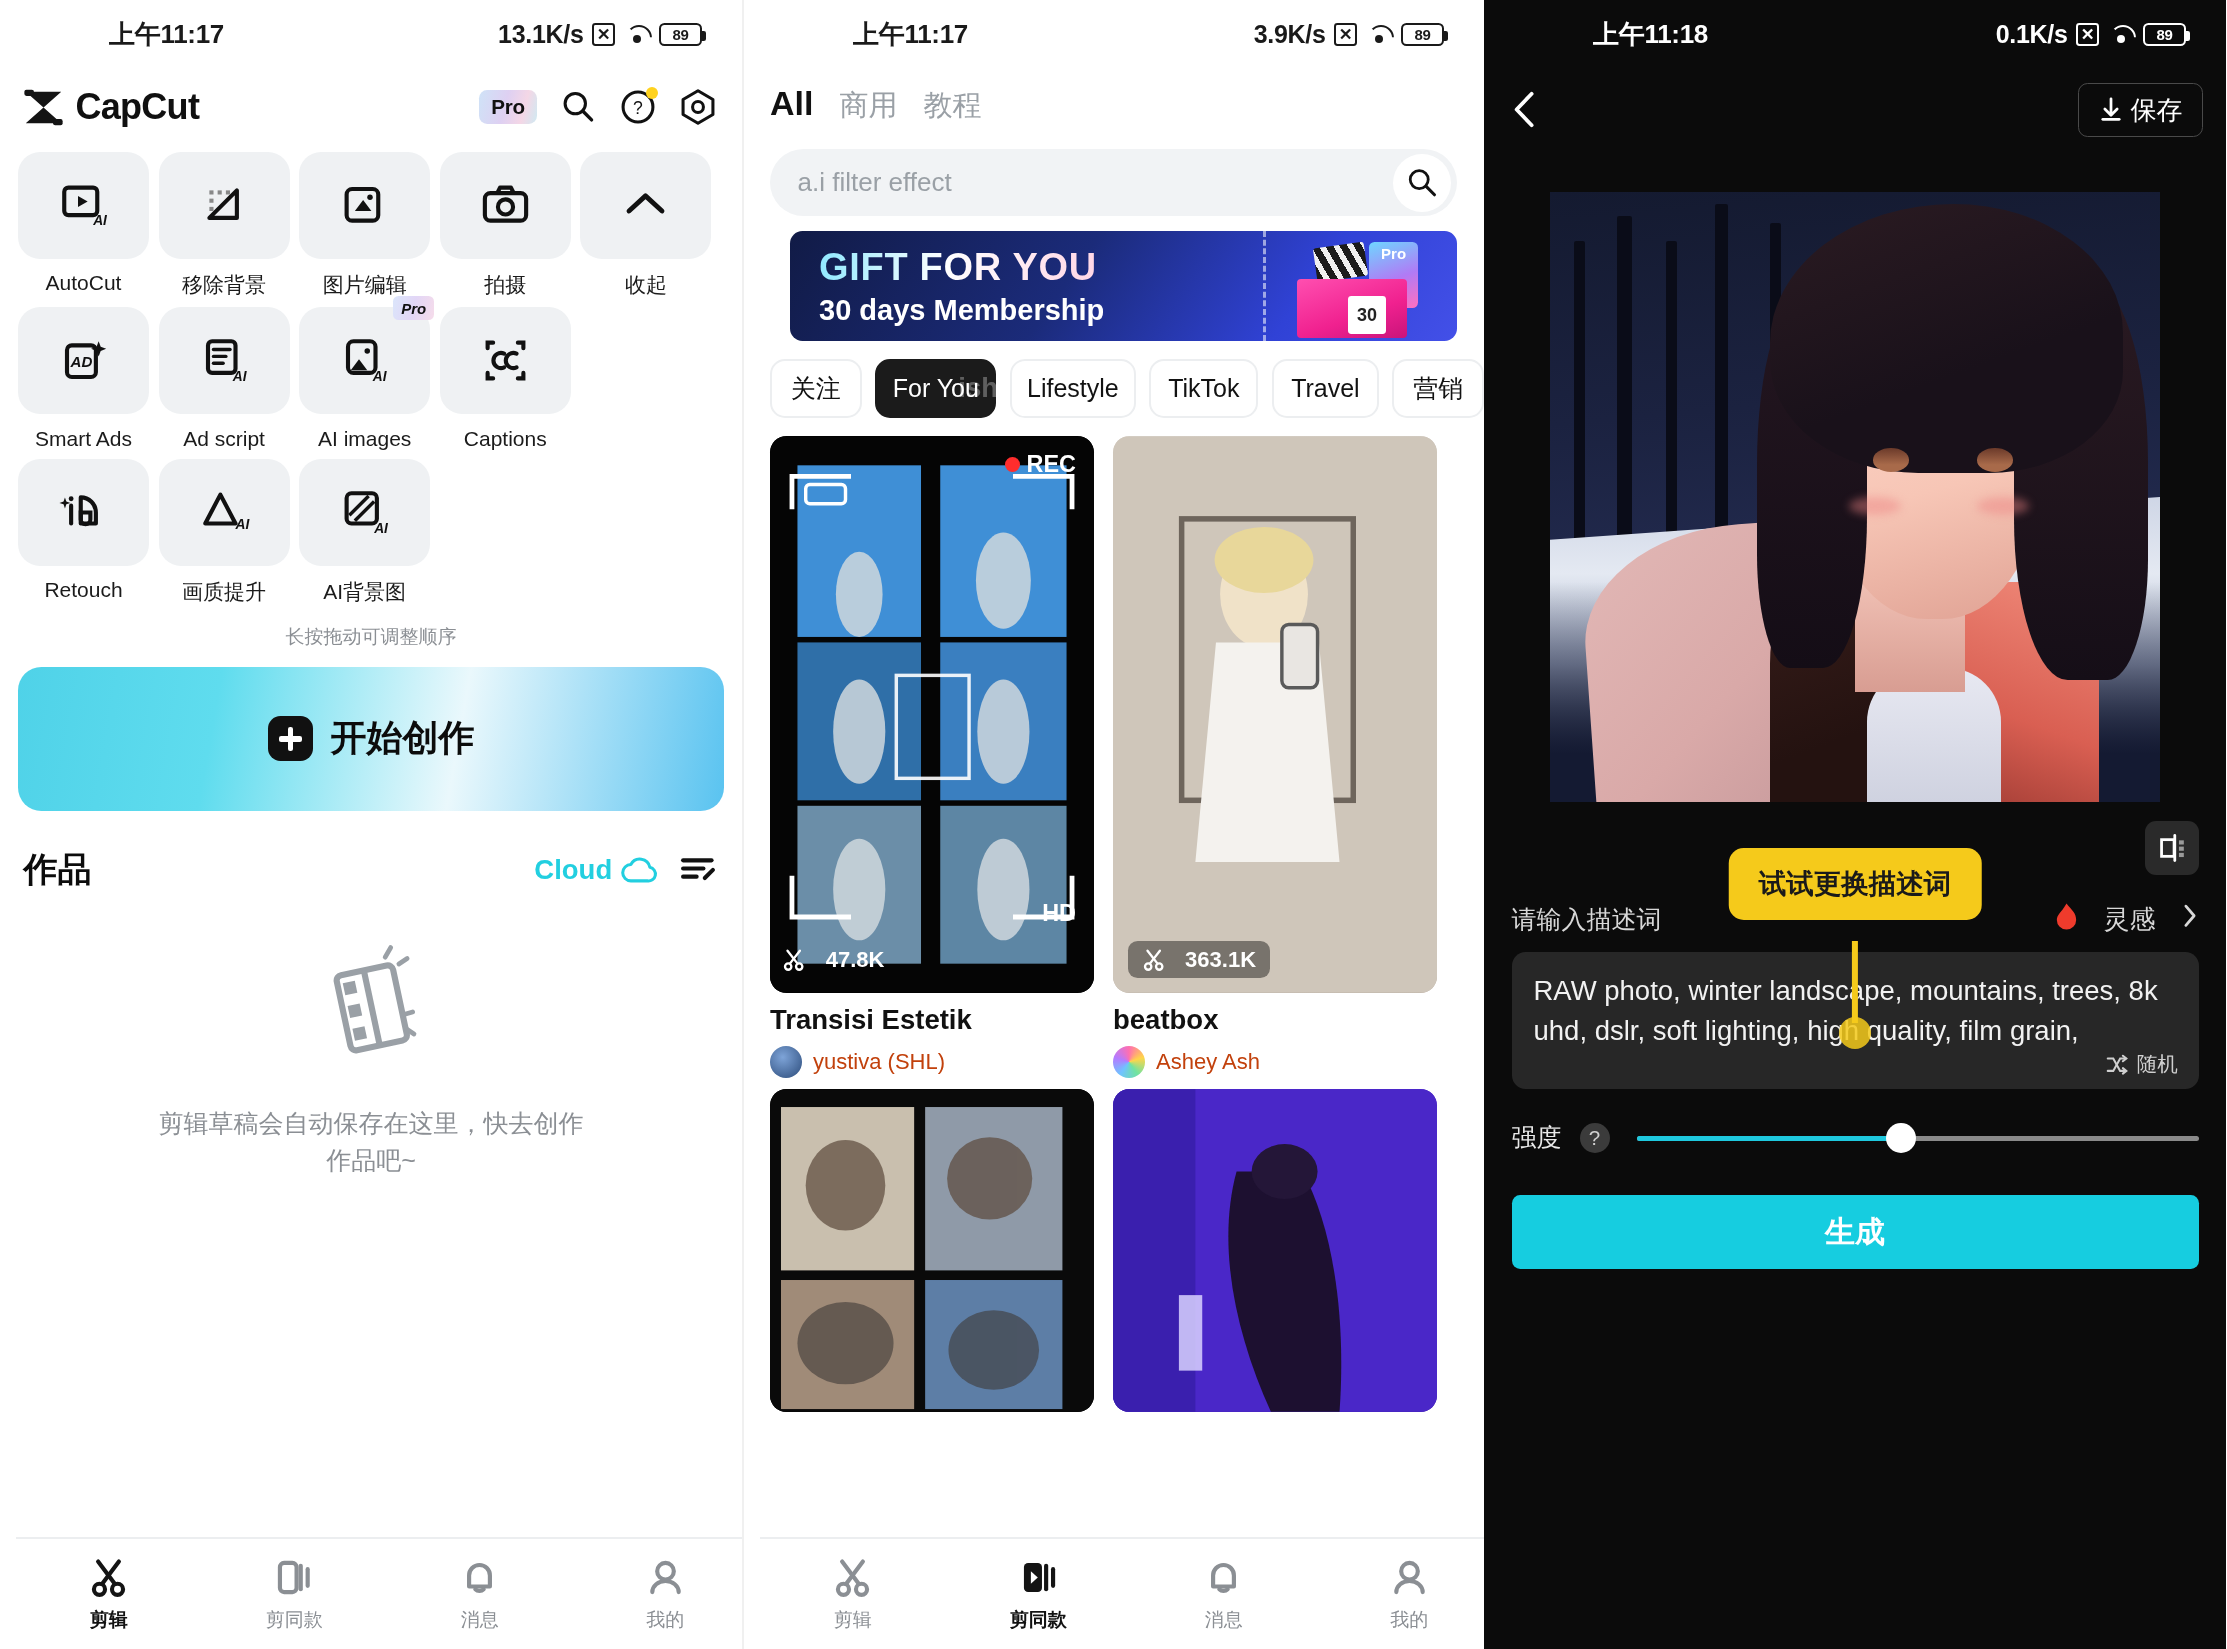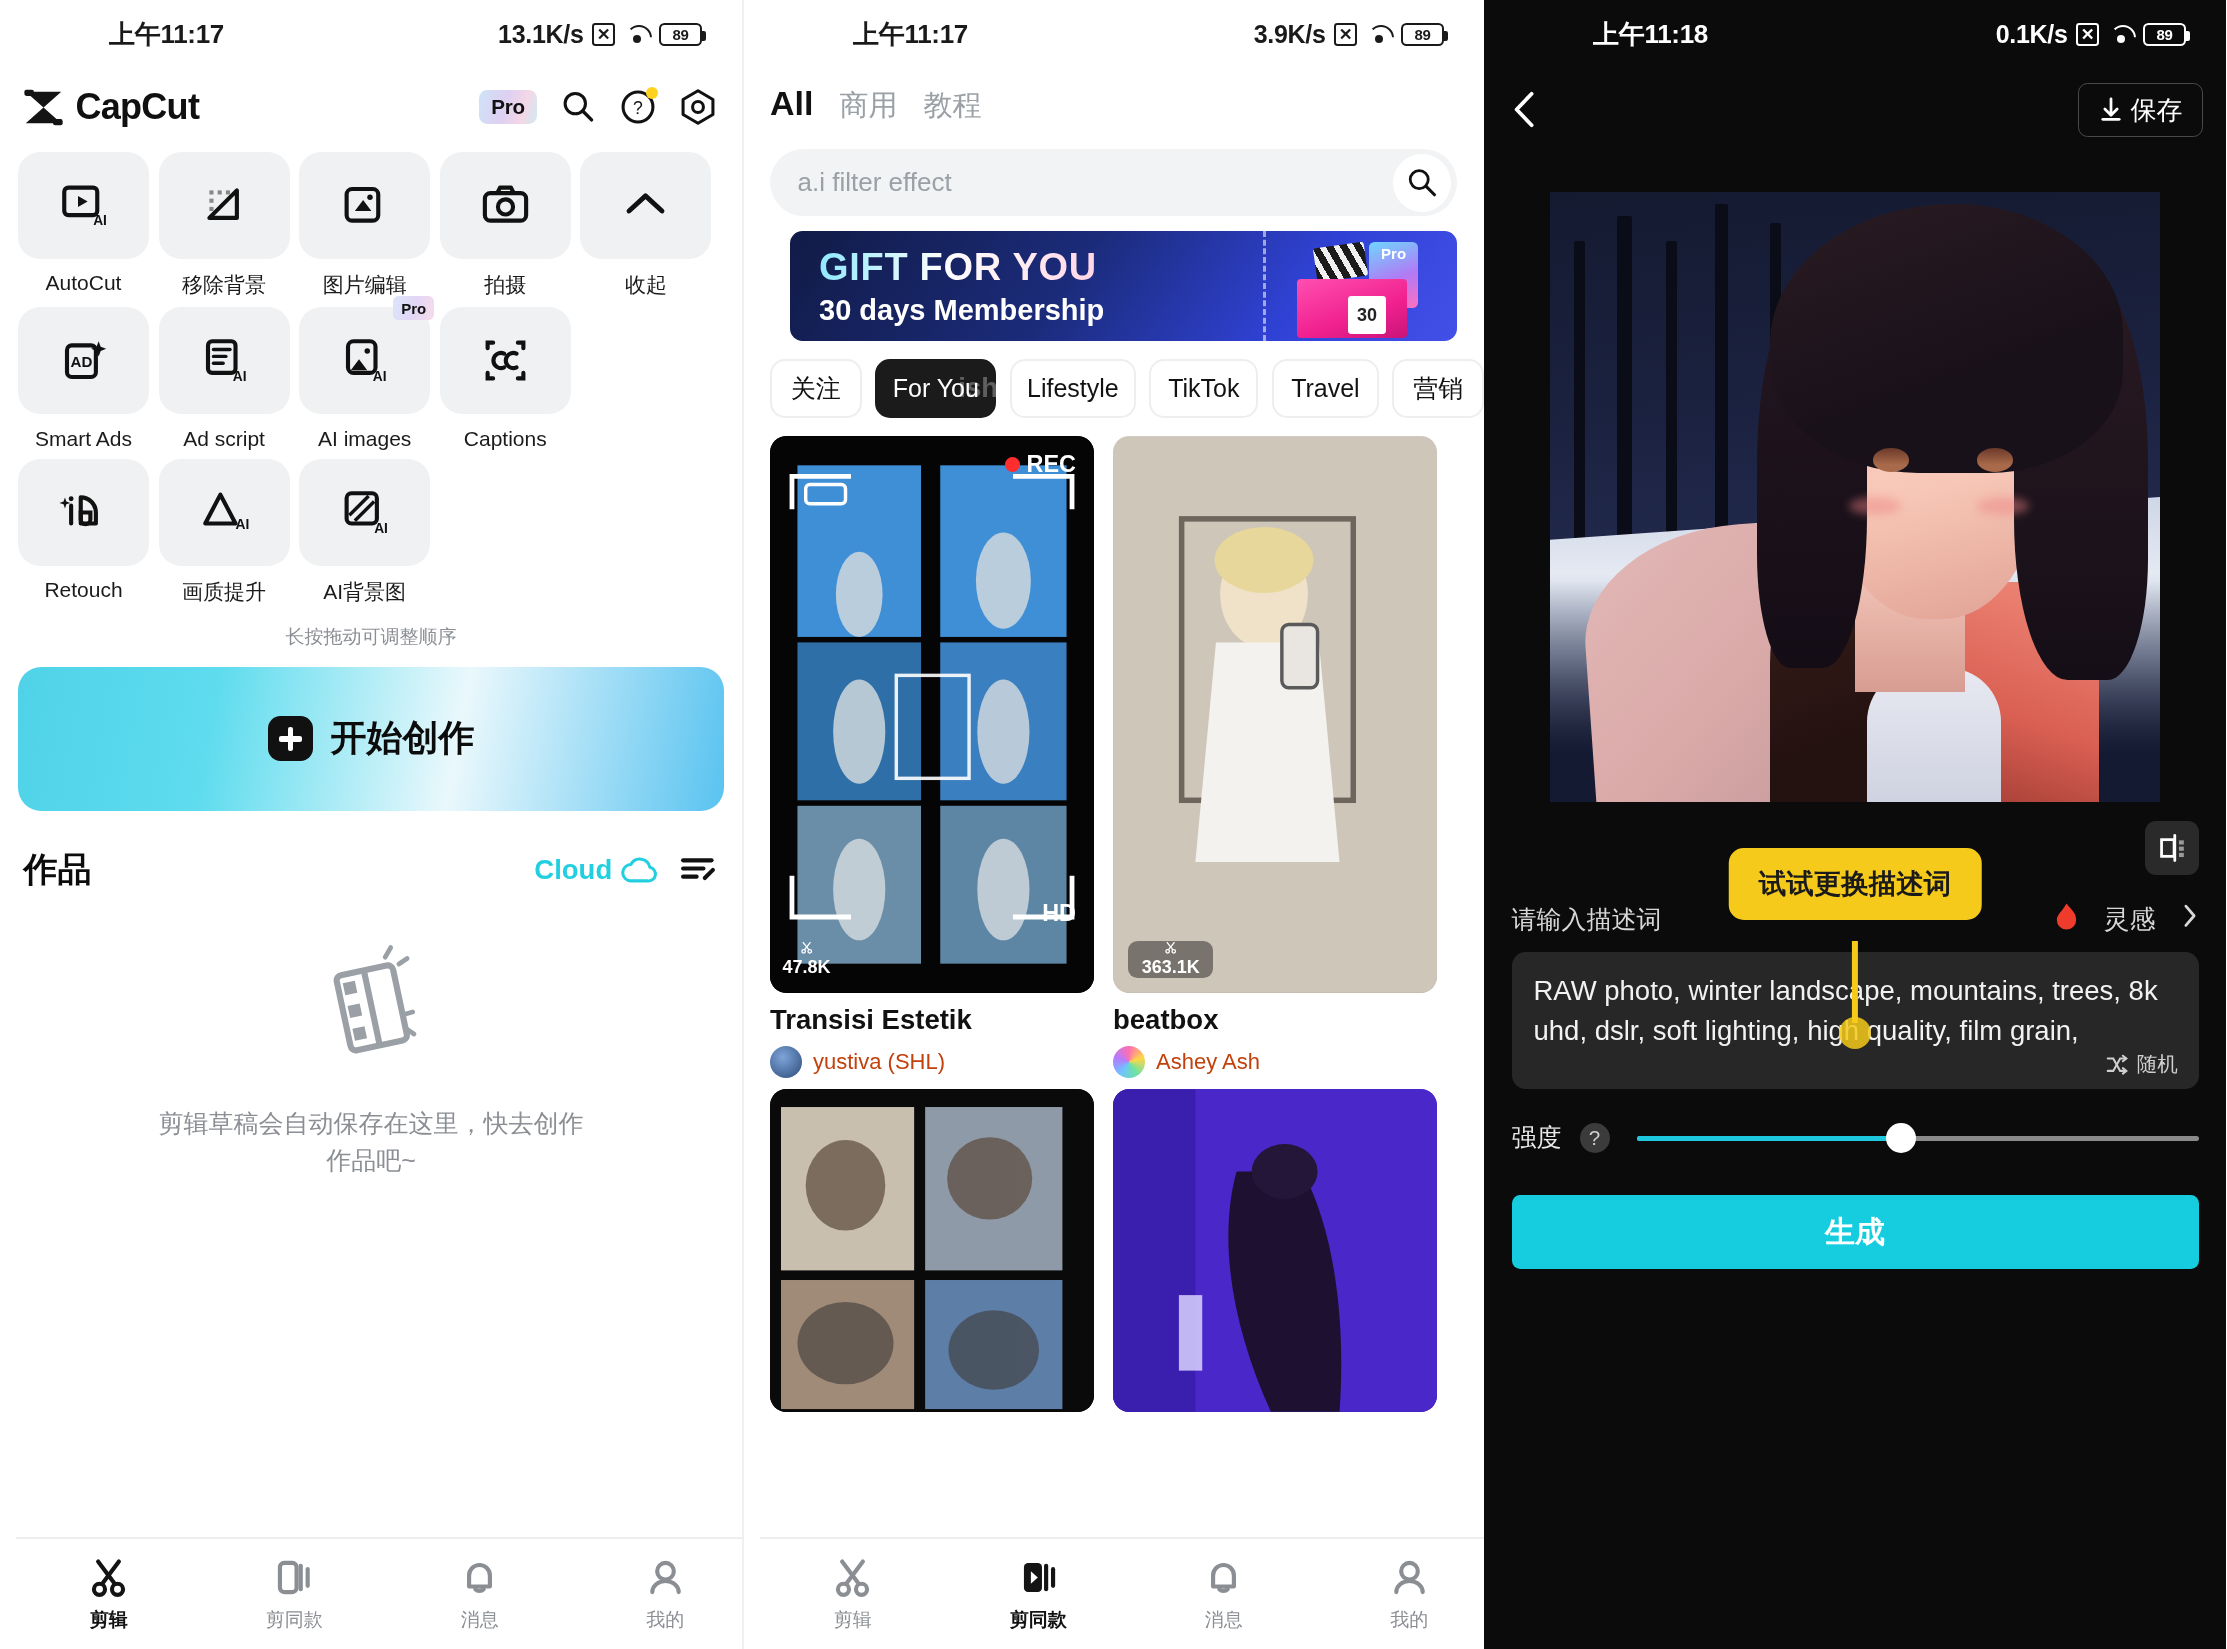--- a/index.html
+++ b/index.html
@@ -75,21 +75,21 @@
     position: absolute; right: -1.4px; top: -1.4px; width: 12.4px; height: 12.4px;
     border-radius: 50%; background: #ffd21e;
   }
 
   
   .tools { padding: 6.9px 18px 0 18px; }
   .tool-row { display: flex; gap: 9.6px; margin-bottom: 8.2px; }
   .tool { width: 131px; display: flex; flex-direction: column; align-items: center; }
   .tool-tile {
     position: relative; width: 131px; height: 107px; border-radius: 22px;
-    background: #eff1f3; display: flex; align-items: center; justify-content: center;
+    background: #eff1f3; display: flex; align-items: center; justify-content: center; font-style: italic;
   }
   .tool-label { margin-top: 12.4px; font-size: 21px; color: #1b1b1b; white-space: nowrap; }
   .tile-pro {
     position: absolute; right: -4.1px; top: -11px;
     width: 41px; height: 23.4px; border-radius: 5.5px;
     background: linear-gradient(105deg,#dbe6fb 0%,#e2d6f6 50%,#f6dcea 100%);
     display: flex; align-items: center; justify-content: center;
     font-size: 15px; font-weight: 800; color: #111;
   }
   .hint { text-align: center; font-size: 19px; color: #8b8f94; padding: 9.6px 0 4.1px; }
@@ -218,22 +218,22 @@
     position: relative; width: 324px; border-radius: 16.5px; overflow: hidden;
     background: #000;
   }
   .thumb.t1 { height: 557px; }
   .thumb.t2 { height: 557px; background: linear-gradient(160deg,#d9d3cb 0%,#cfc6bd 40%,#bdb2a6 100%); }
   .thumb.t3 { height: 323px; }
   .thumb.t4 { height: 323px; background: linear-gradient(170deg,#4a27c8 0%,#6a3ae0 45%,#3b1fa8 100%); }
   .cut-badge {
     position: absolute; left: 15px; bottom: 15px; height: 37px;
     padding: 0 13.7px; border-radius: 9.6px; background: rgba(0,0,0,.42);
-    display: flex; align-items: center; gap: 3px;
-    font-size: 18px; font-weight: 700; color: #fff; flex-direction: column;
+    display: flex; align-items: center; gap: 20px;
+    font-size: 22px; font-weight: 700; color: #fff;
   }
   .cut-badge.plain { background: transparent; padding: 0; left: 12.4px; }
   .hd-tag {
     position: absolute; right: 18px; bottom: 66px; font-size: 23.4px;
     font-weight: 700; color: #fff;
   }
   .rec-tag {
     position: absolute; right: 18px; top: 15px; display: flex;
     align-items: center; gap: 6.9px; font-size: 23.4px; font-weight: 700; color: #fff;
   }

